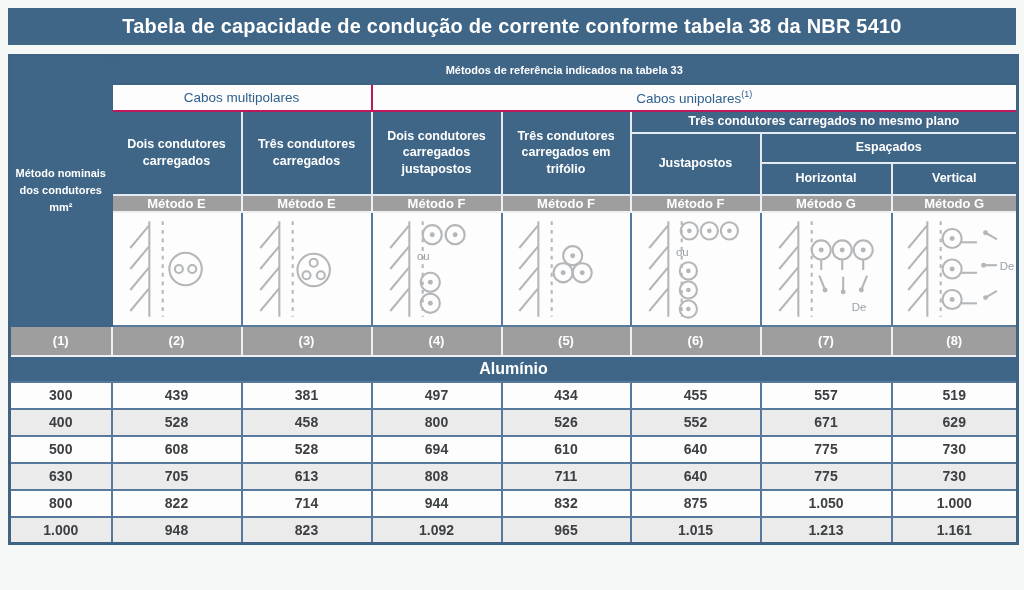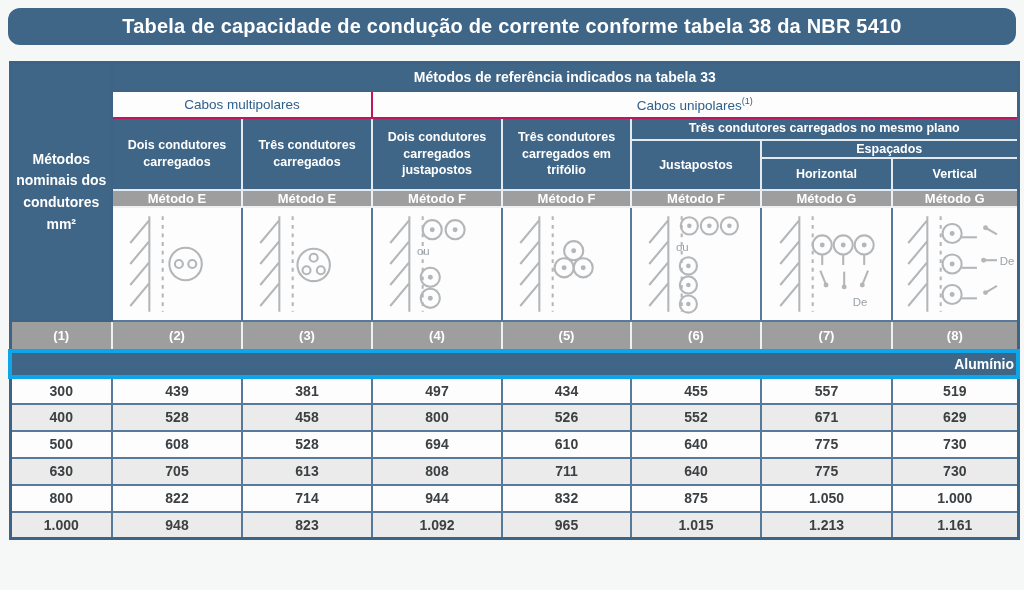--- a/index.html
+++ b/index.html
@@ -1,31 +1,31 @@
 <!DOCTYPE html>
 <html><head>
 <meta charset="utf-8">
 <style>
   html,body{margin:0;padding:0;background:#f6f7f7;font-family:"Liberation Sans",sans-serif;}
   .page{width:1024px;height:590px;box-sizing:border-box;padding:8px;}
   .title-bar{width:1008px;box-sizing:border-box;background:#3f6587;color:#ffffff;
     text-align:center;font-size:20px;font-weight:700;height:37px;line-height:37px;
-    letter-spacing:.2px;margin-bottom:16px;border-radius:12px;}
+    letter-spacing:.2px;margin-bottom:9px;}
   table.cap{width:1008px;border-collapse:collapse;table-layout:fixed;border:3px solid #3e6385;}
   th,td{padding:0 2px;text-align:center;vertical-align:middle;box-sizing:border-box;overflow:hidden;}
-  tr.band th{background:#3f6587;color:#fff;font-size:14px;font-weight:700;height:28px;border:2px solid #3e6385;}
+  tr.band th{background:#3f6587;color:#fff;font-size:11px;font-weight:700;height:28px;border:2px solid #3e6385;}
   th.side{background:#fdfdfd;color:#2f608c;font-weight:700;font-size:13.5px;border:2px solid #3e6385;line-height:1.55;}
   tr.cabos th{background:#fdfdfd;color:#2f608c;font-size:13.5px;font-weight:400;height:27px;border:2px solid #be185d;}
   tr.desc th,tr.desc2 th,tr.desc3 th{background:#3f6587;color:#fff;font-size:12.5px;font-weight:700;
     border:2px solid #e3eaf0;line-height:1.3;}
-  tr.desc th{height:22px;} tr.desc2 th{height:18px;} tr.desc3 th{height:32px;}
+  tr.desc th{height:22px;} tr.desc2 th{height:30px;} tr.desc3 th{height:32px;}
   tr.metodo th{background:#9e9e9e;color:#fff;font-size:13px;font-weight:700;height:15px;border:2px solid #eef1f4;}
   tr.icons td{background:#fdfdfd;border:2px solid #56799c;height:114px;padding:0;}
   tr.colnum td{background:#9e9e9e;color:#fff;font-weight:700;font-size:13px;height:30px;border:2px solid #eef1f4;}
-  tr.material td{background:#3f6587;color:#fff;font-weight:700;font-size:14px;height:26px;border:4px solid #0ea5e9;text-align:right;}
+  tr.material td{background:#3f6587;color:#fff;font-weight:700;font-size:16px;height:26px;border:1px solid #0ea5e9;}
   tbody.data td{background:#fdfdfd;color:#3c4043;font-size:14px;font-weight:600;height:27px;border:2px solid #56799c;}
   tbody.data tr:nth-child(even) td{background:#ebebeb;}
   sup{font-size:9px;vertical-align:super;}
   svg.diag{display:block;margin:2px auto;}
   svg.diag .s{stroke:#b4b7ba;stroke-width:2.2;fill:none;}
   svg.diag .dash{stroke-dasharray:4 5;}
   svg.diag .dot{fill:#b4b7ba;stroke:none;}
   svg.diag .t{fill:#9aa1a6;font-size:12px;font-family:"Liberation Sans",sans-serif;}
 </style>
 </head>
@@ -40,21 +40,21 @@
         <col style="width:130px">
         <col style="width:130px">
         <col style="width:130px">
       <col style="width:129px">
         <col style="width:130px">
         <col style="width:131px">
         <col style="width:126px">
     </colgroup>
     <thead>
       <tr class="band">
-        <th class="side" rowspan="7">Métodos nominais dos condutores mm²</th>
+        <th class="side" rowspan="7">Método nominais dos condutores mm²</th>
         <th colspan="7">Métodos de referência indicados na tabela 33</th>
       </tr>
       <tr class="cabos">
         <th colspan="2">Cabos multipolares</th>
         <th colspan="5"><span>Cabos unipolares</span><sup>(1)</sup></th>
       </tr>
       <tr class="desc">
         <th rowspan="3">Dois condutores carregados</th>
         <th rowspan="3">Três condutores carregados</th>
         <th rowspan="3">Dois condutores carregados justapostos</th>

